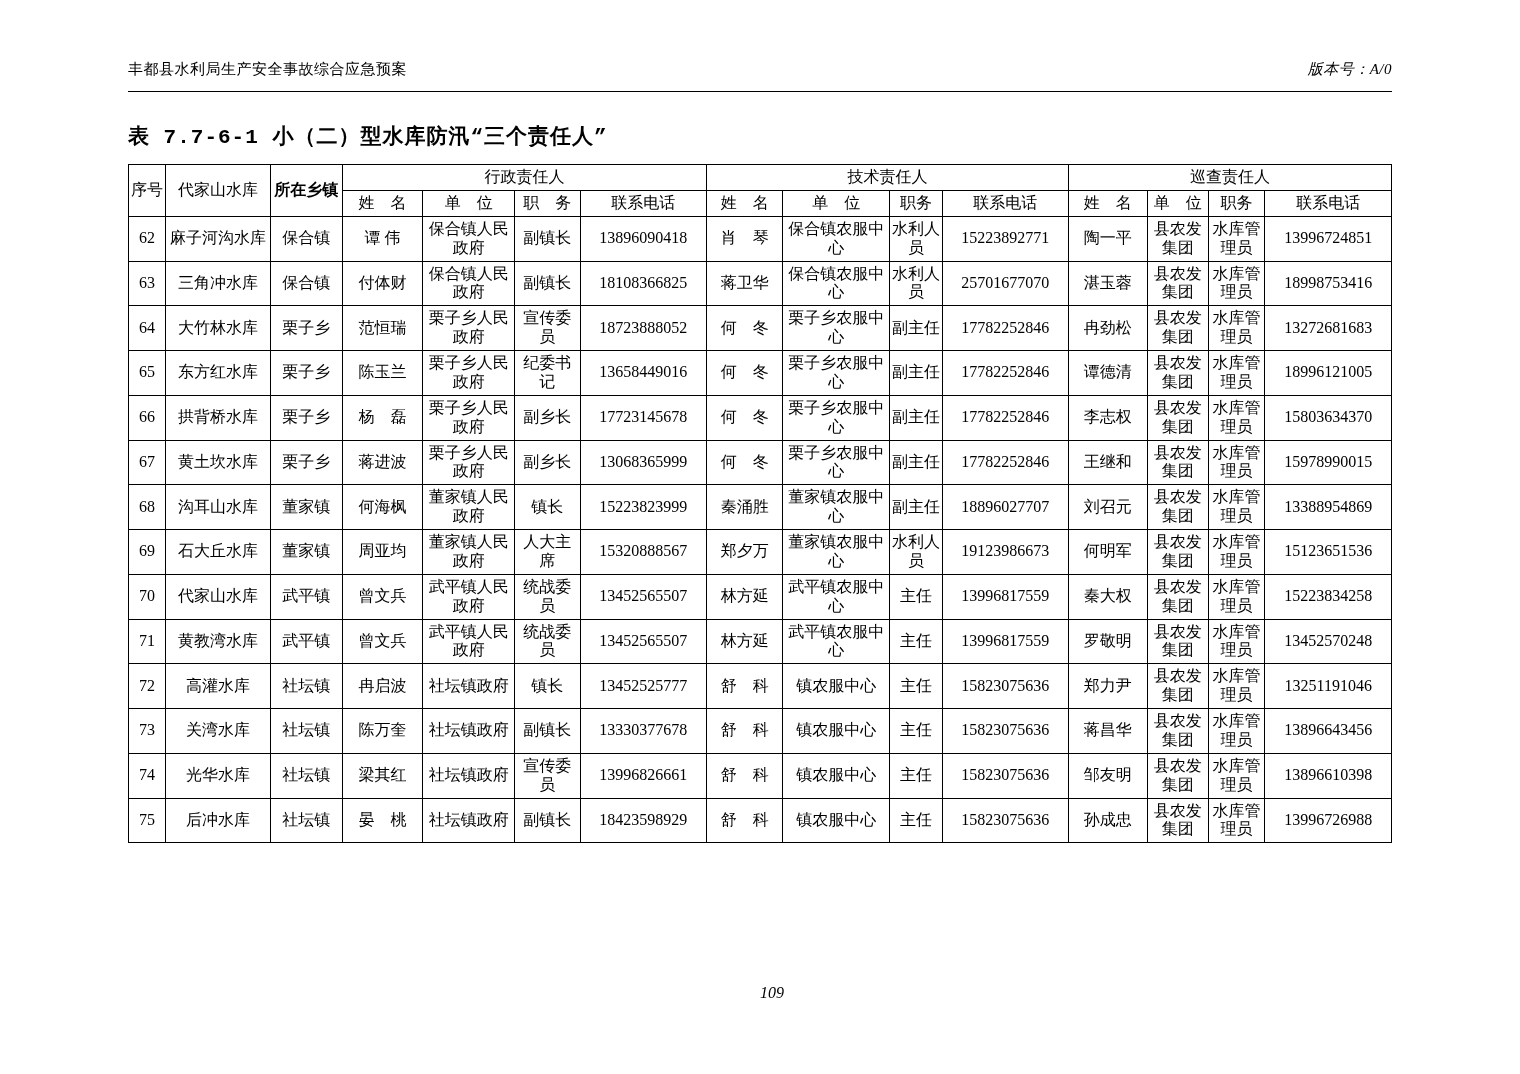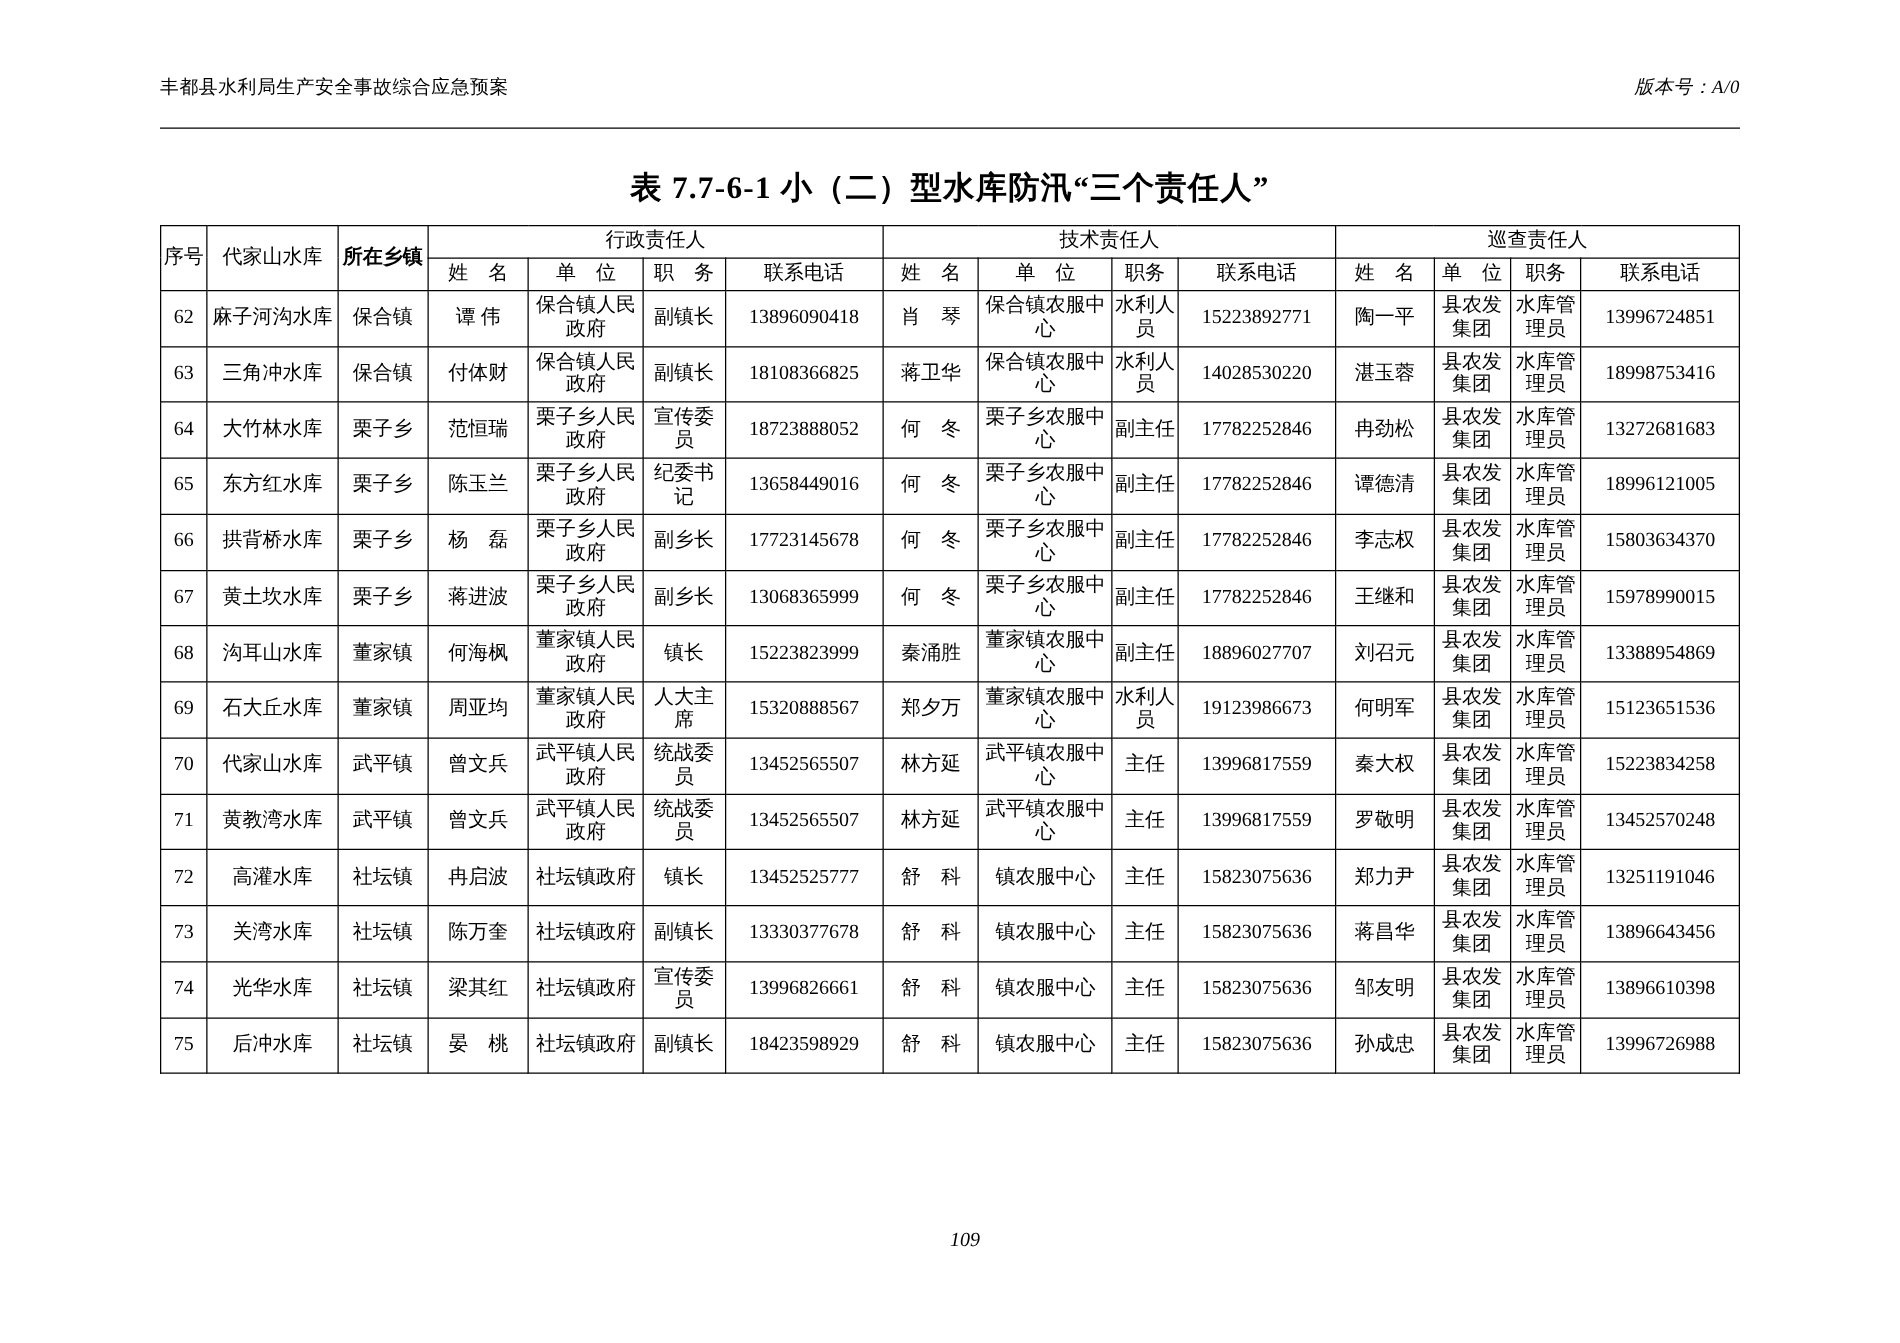--- a/index.html
+++ b/index.html
@@ -20,34 +20,34 @@
     box-sizing: border-box;
     padding: 60px 128px 0 128px;
     position: relative;
   }
   
   .header {
     display: flex;
     justify-content: space-between;
     align-items: flex-end;
     font-size: 15px;
-    padding-bottom: 23px;
+    padding-bottom: 12px;
     border-bottom: 1px solid #000;
     letter-spacing: 0.5px;
   }
   .header-left { white-space: nowrap; }
   .header-right { white-space: nowrap; font-style: italic; }
 
   
   .doc-title {
-    text-align: center;
-    font-size: 25px;
+    font-size: 21px;
     font-weight: bold;
     margin: 30px 0 14px 0;
     letter-spacing: 1px;
+    font-family: Liberation Mono, monospace;
   }
 
   
   table.main {
     border-collapse: collapse;
     width: 100%;
     table-layout: fixed;
   }
   table.main th, table.main td {
     border: 1px solid #000;
@@ -166,21 +166,21 @@
           <td>63</td>
           <td>三角冲水库</td>
           <td>保合镇</td>
           <td>付体财</td>
           <td>保合镇人民政府</td>
           <td>副镇长</td>
           <td>18108366825</td>
           <td>蒋卫华</td>
           <td>保合镇农服中心</td>
           <td>水利人员</td>
-          <td>14028530220</td>
+          <td>25701677070</td>
           <td>湛玉蓉</td>
           <td>县农发集团</td>
           <td>水库管理员</td>
           <td>18998753416</td>
         </tr>
         <tr>
           <td>64</td>
           <td>大竹林水库</td>
           <td>栗子乡</td>
           <td>范恒瑞</td>

